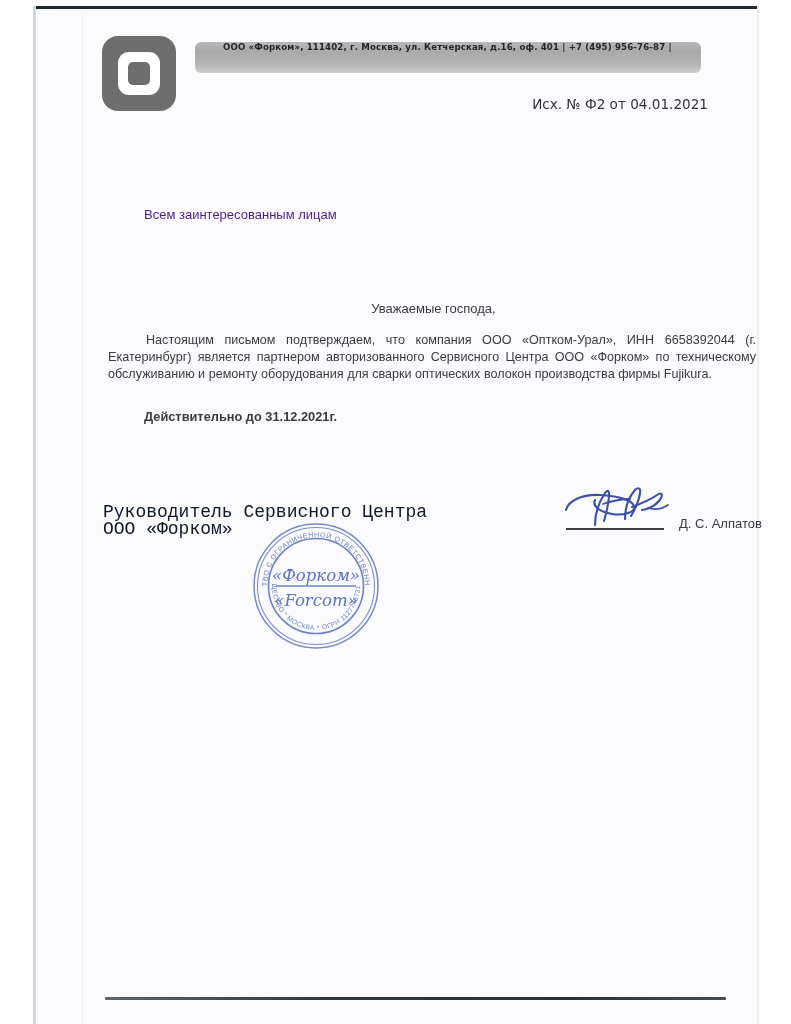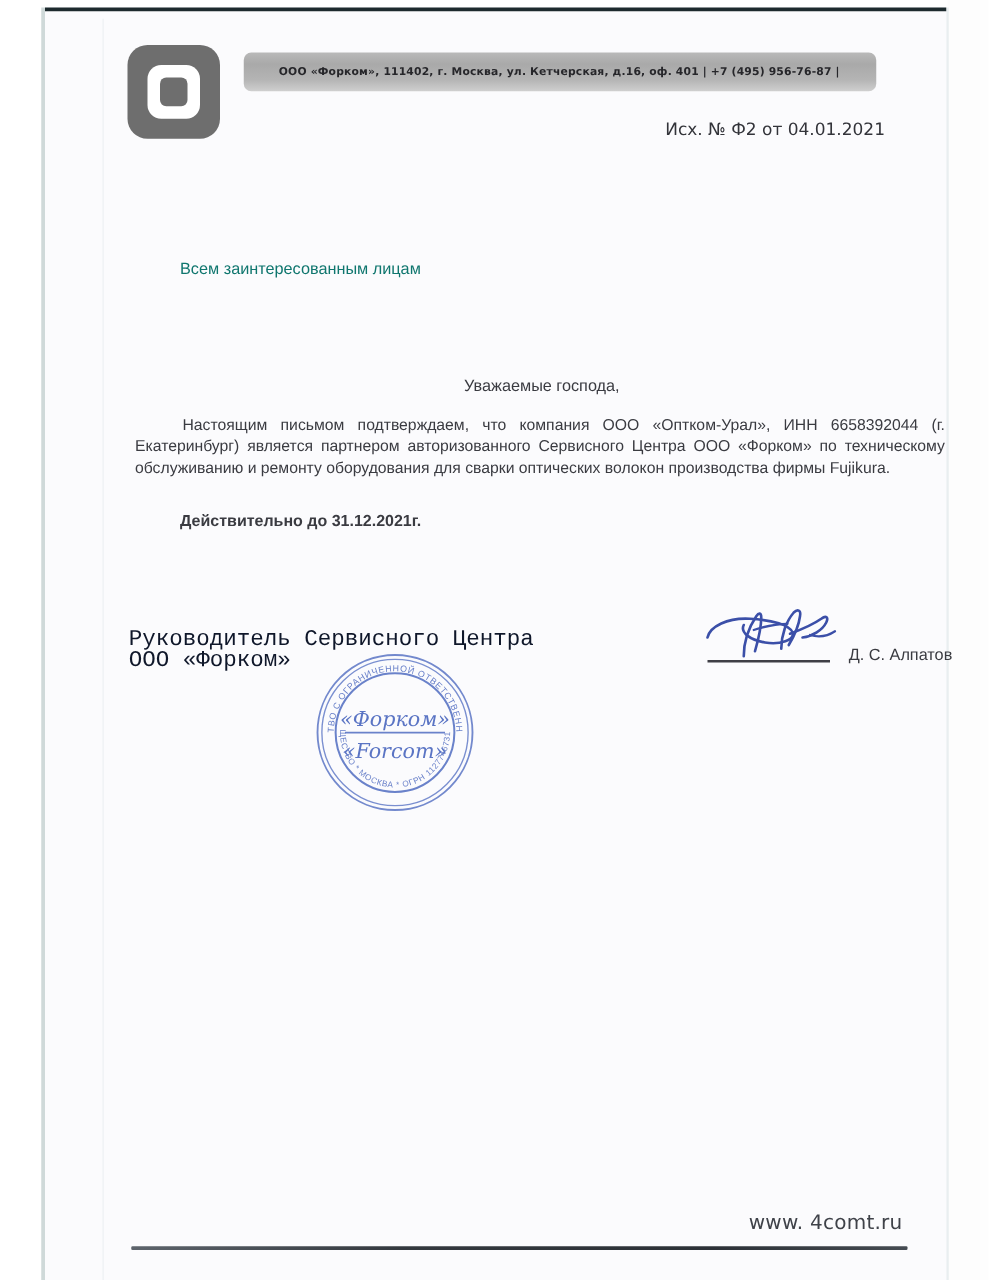--- a/index.html
+++ b/index.html
@@ -103,21 +103,20 @@
 
   .header-bar {
     position: absolute;
     left: 159px;
     top: 36px;
     width: 506px;
     height: 31px;
     border-radius: 6px;
     background: linear-gradient(180deg, #b9b9b9 0%, #a9a9a9 30%, #b4b4b4 70%, #cfcfcf 100%);
     display: flex;
-    align-items: center;
   }
   .header-bar-text {
     font-size: 8.6px;
     letter-spacing: 0.15px;
     color: #26262a;
     font-weight: bold;
     padding-left: 28px;
     white-space: nowrap;
     font-family: "DejaVu Sans", sans-serif;
   }
@@ -132,21 +131,21 @@
     color: #33343a;
     font-family: "DejaVu Sans", sans-serif;
   }
 
   
   .addressee {
     position: absolute;
     left: 108px;
     top: 201px;
     font-size: 13px;
-    color: #0f766e;
+    color: #4c1d95;
   }
 
   .salutation {
     position: absolute;
     left: 0;
     top: 295px;
     width: 721px;
     text-align: center;
     padding-left: 74px;
     box-sizing: border-box;
@@ -324,19 +323,18 @@
           </text>
           <text font-size="6.6" letter-spacing="0.5">
             <textPath href="#arcBottom" startOffset="50%" text-anchor="middle">ОБЩЕСТВО  *  МОСКВА  *  ОГРН 1127746731128</textPath>
           </text>
         </g>
         <text x="66" y="61" text-anchor="middle" font-family="'DejaVu Serif', serif" font-size="16.5" font-style="italic" fill="#5a74c4">«Форком»</text>
         <text x="66" y="86" text-anchor="middle" font-family="'DejaVu Serif', serif" font-size="16.5" font-style="italic" fill="#5a74c4">«Forcom»</text>
       </svg>
     </div>
 
-    <div class="footer-url">www. 4comt.ru</div>
     <div class="footer-rule"></div>
 
   </div>
 
   <div class="page-edge-top"></div>
 </div>
 
 </body></html>

